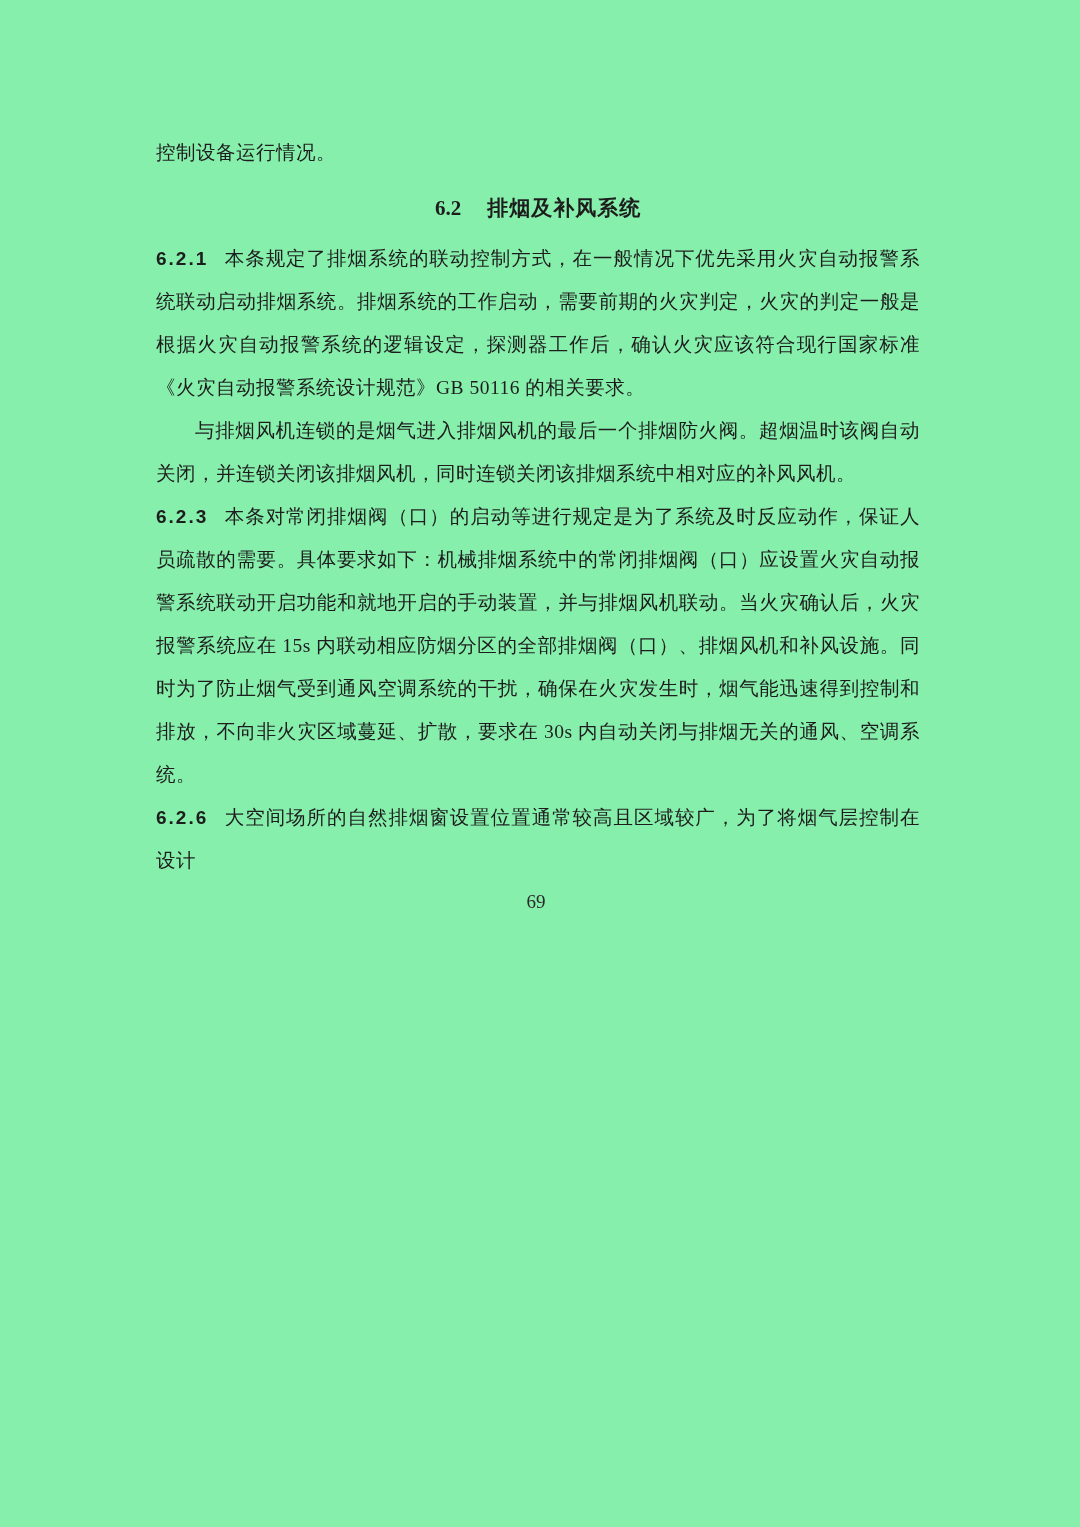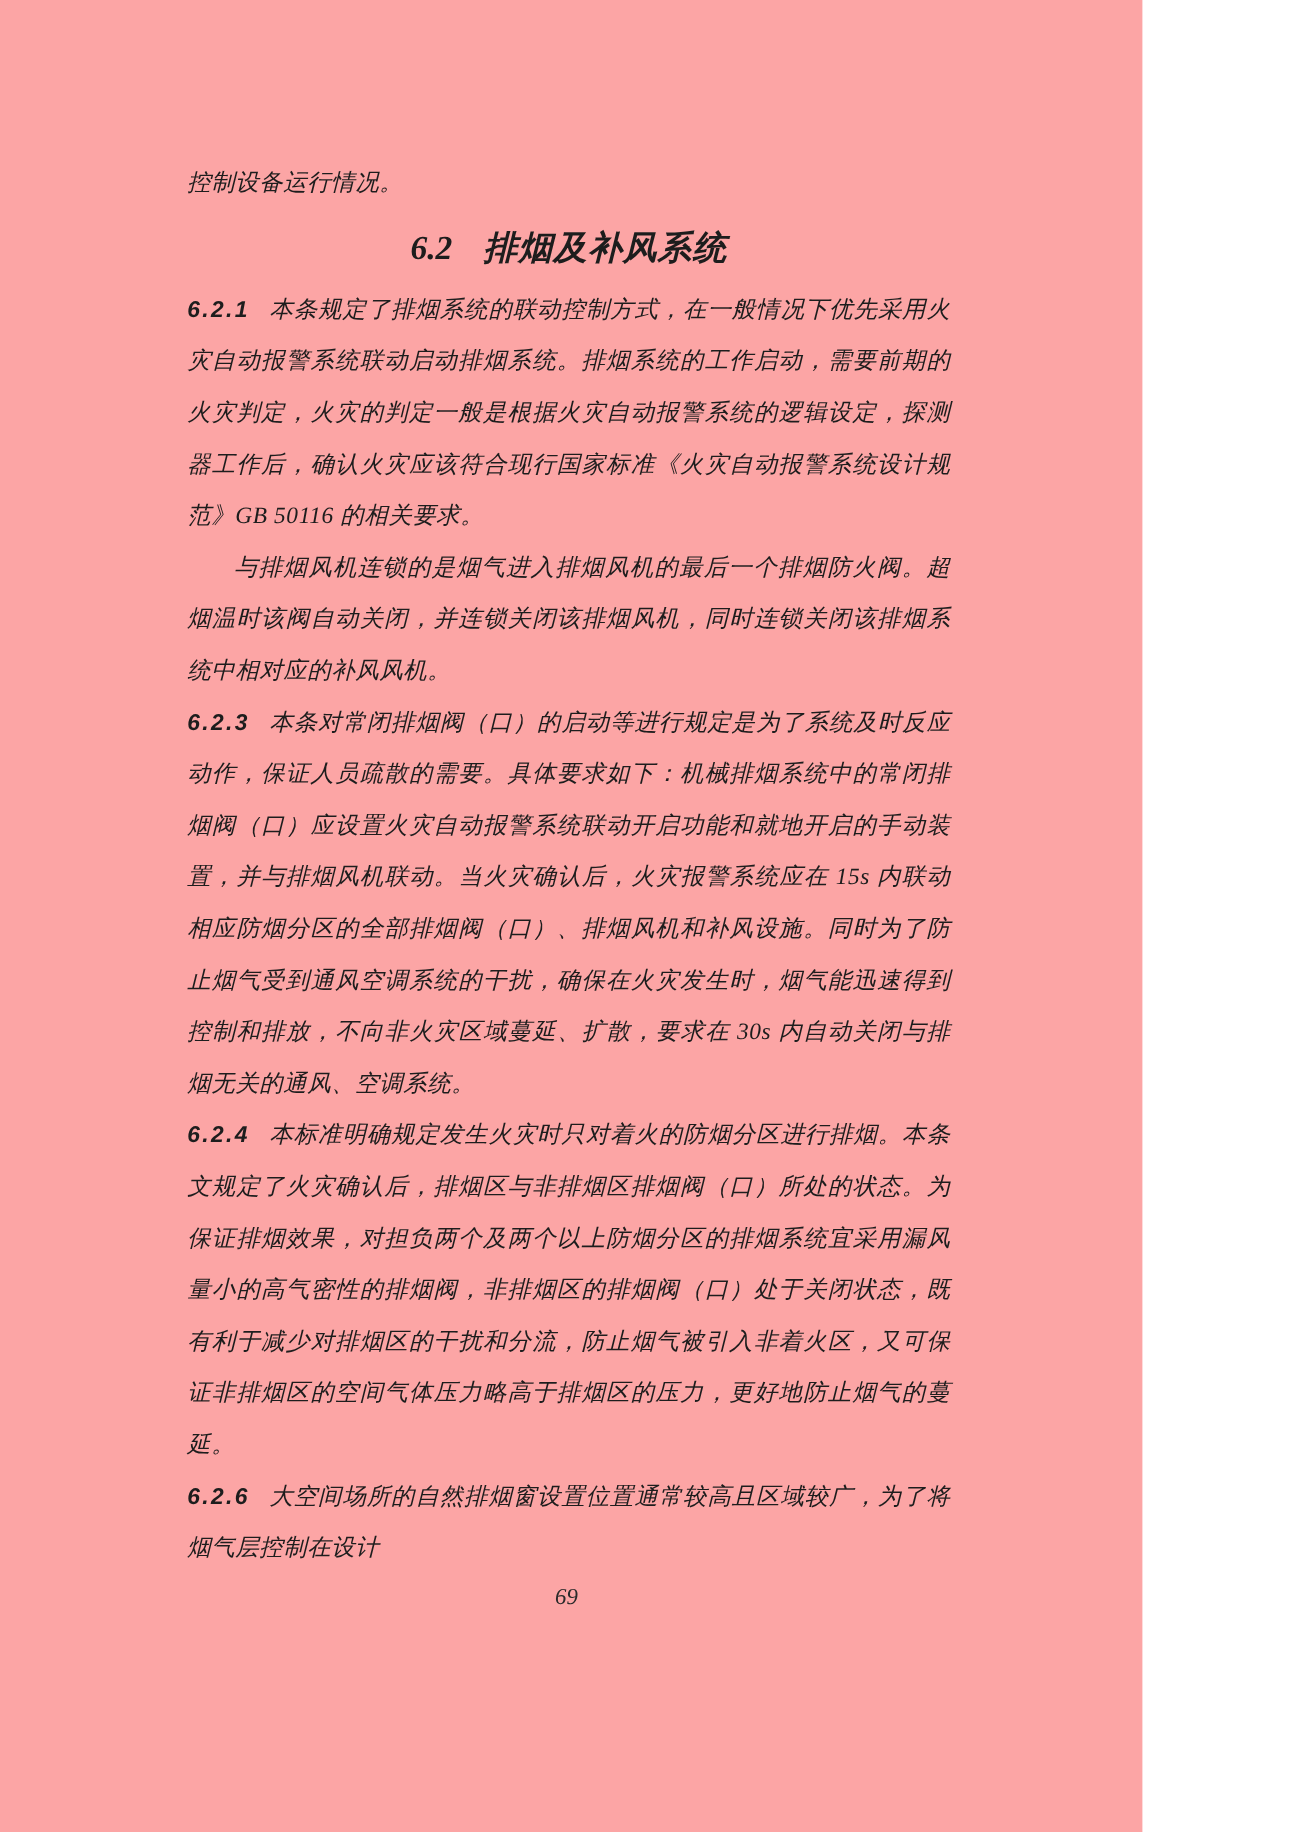--- a/index.html
+++ b/index.html
@@ -2,27 +2,26 @@
 <html lang="zh"><head>
 <meta charset="utf-8">
 <style>
   html, body {
     margin: 0;
     padding: 0;
     background: #ffffff;
   }
   .page {
     position: relative;
-    width: 952px;
+    width: 1080px;
     height: 1527px;
-    background: #fca5a5;
+    background: #86efac;
     overflow: hidden;
     font-family: "Liberation Serif", "DejaVu Serif", serif;
     color: #1d1d1d;
-    font-style: italic;
   }
   .content {
     padding: 131px 160px 0 156px;
   }
   p.para {
     margin: 0;
     font-size: 19.5px;
     line-height: 43px;
     text-align: justify;
     letter-spacing: 0.5px;
@@ -30,21 +29,21 @@
   .secnum {
     font-family: "Liberation Sans", "DejaVu Sans", sans-serif;
     font-weight: 700;
     font-size: 19px;
     letter-spacing: 2px;
     margin-right: 16px;
     white-space: nowrap;
   }
   h2.heading {
     margin: 18px 0 13px 0;
-    font-size: 28px;
+    font-size: 21px;
     line-height: 32px;
     text-align: center;
     font-weight: 700;
     letter-spacing: 1px;
   }
   h2.heading .hnum {
     margin-right: 26px;
     letter-spacing: 0;
   }
   p.subpara {
@@ -74,23 +73,20 @@
     <p class="para">
       <span class="secnum">6.2.1</span><span>本条规定了排烟系统的联动控制方式，在一般情况下优先采用火灾自动报警系统联动启动排烟系统。排烟系统的工作启动，需要前期的火灾判定，火灾的判定一般是根据火灾自动报警系统的逻辑设定，探测器工作后，确认火灾应该符合现行国家标准《火灾自动报警系统设计规范》GB 50116 的相关要求。</span>
     </p>
 
     <p class="para subpara">与排烟风机连锁的是烟气进入排烟风机的最后一个排烟防火阀。超烟温时该阀自动关闭，并连锁关闭该排烟风机，同时连锁关闭该排烟系统中相对应的补风风机。</p>
 
     <p class="para">
       <span class="secnum">6.2.3</span><span>本条对常闭排烟阀（口）的启动等进行规定是为了系统及时反应动作，保证人员疏散的需要。具体要求如下：机械排烟系统中的常闭排烟阀（口）应设置火灾自动报警系统联动开启功能和就地开启的手动装置，并与排烟风机联动。当火灾确认后，火灾报警系统应在 15s 内联动相应防烟分区的全部排烟阀（口）、排烟风机和补风设施。同时为了防止烟气受到通风空调系统的干扰，确保在火灾发生时，烟气能迅速得到控制和排放，不向非火灾区域蔓延、扩散，要求在 30s 内自动关闭与排烟无关的通风、空调系统。</span>
     </p>
 
-    <p class="para">
-      <span class="secnum">6.2.4</span><span>本标准明确规定发生火灾时只对着火的防烟分区进行排烟。本条文规定了火灾确认后，排烟区与非排烟区排烟阀（口）所处的状态。为保证排烟效果，对担负两个及两个以上防烟分区的排烟系统宜采用漏风量小的高气密性的排烟阀，非排烟区的排烟阀（口）处于关闭状态，既有利于减少对排烟区的干扰和分流，防止烟气被引入非着火区，又可保证非排烟区的空间气体压力略高于排烟区的压力，更好地防止烟气的蔓延。</span>
-    </p>
 
 
     <p class="para">
       <span class="secnum">6.2.6</span><span>大空间场所的自然排烟窗设置位置通常较高且区域较广，为了将烟气层控制在设计</span>
     </p>
 
     <div class="pagenum">69</div>
 
   </div>
 </div>

